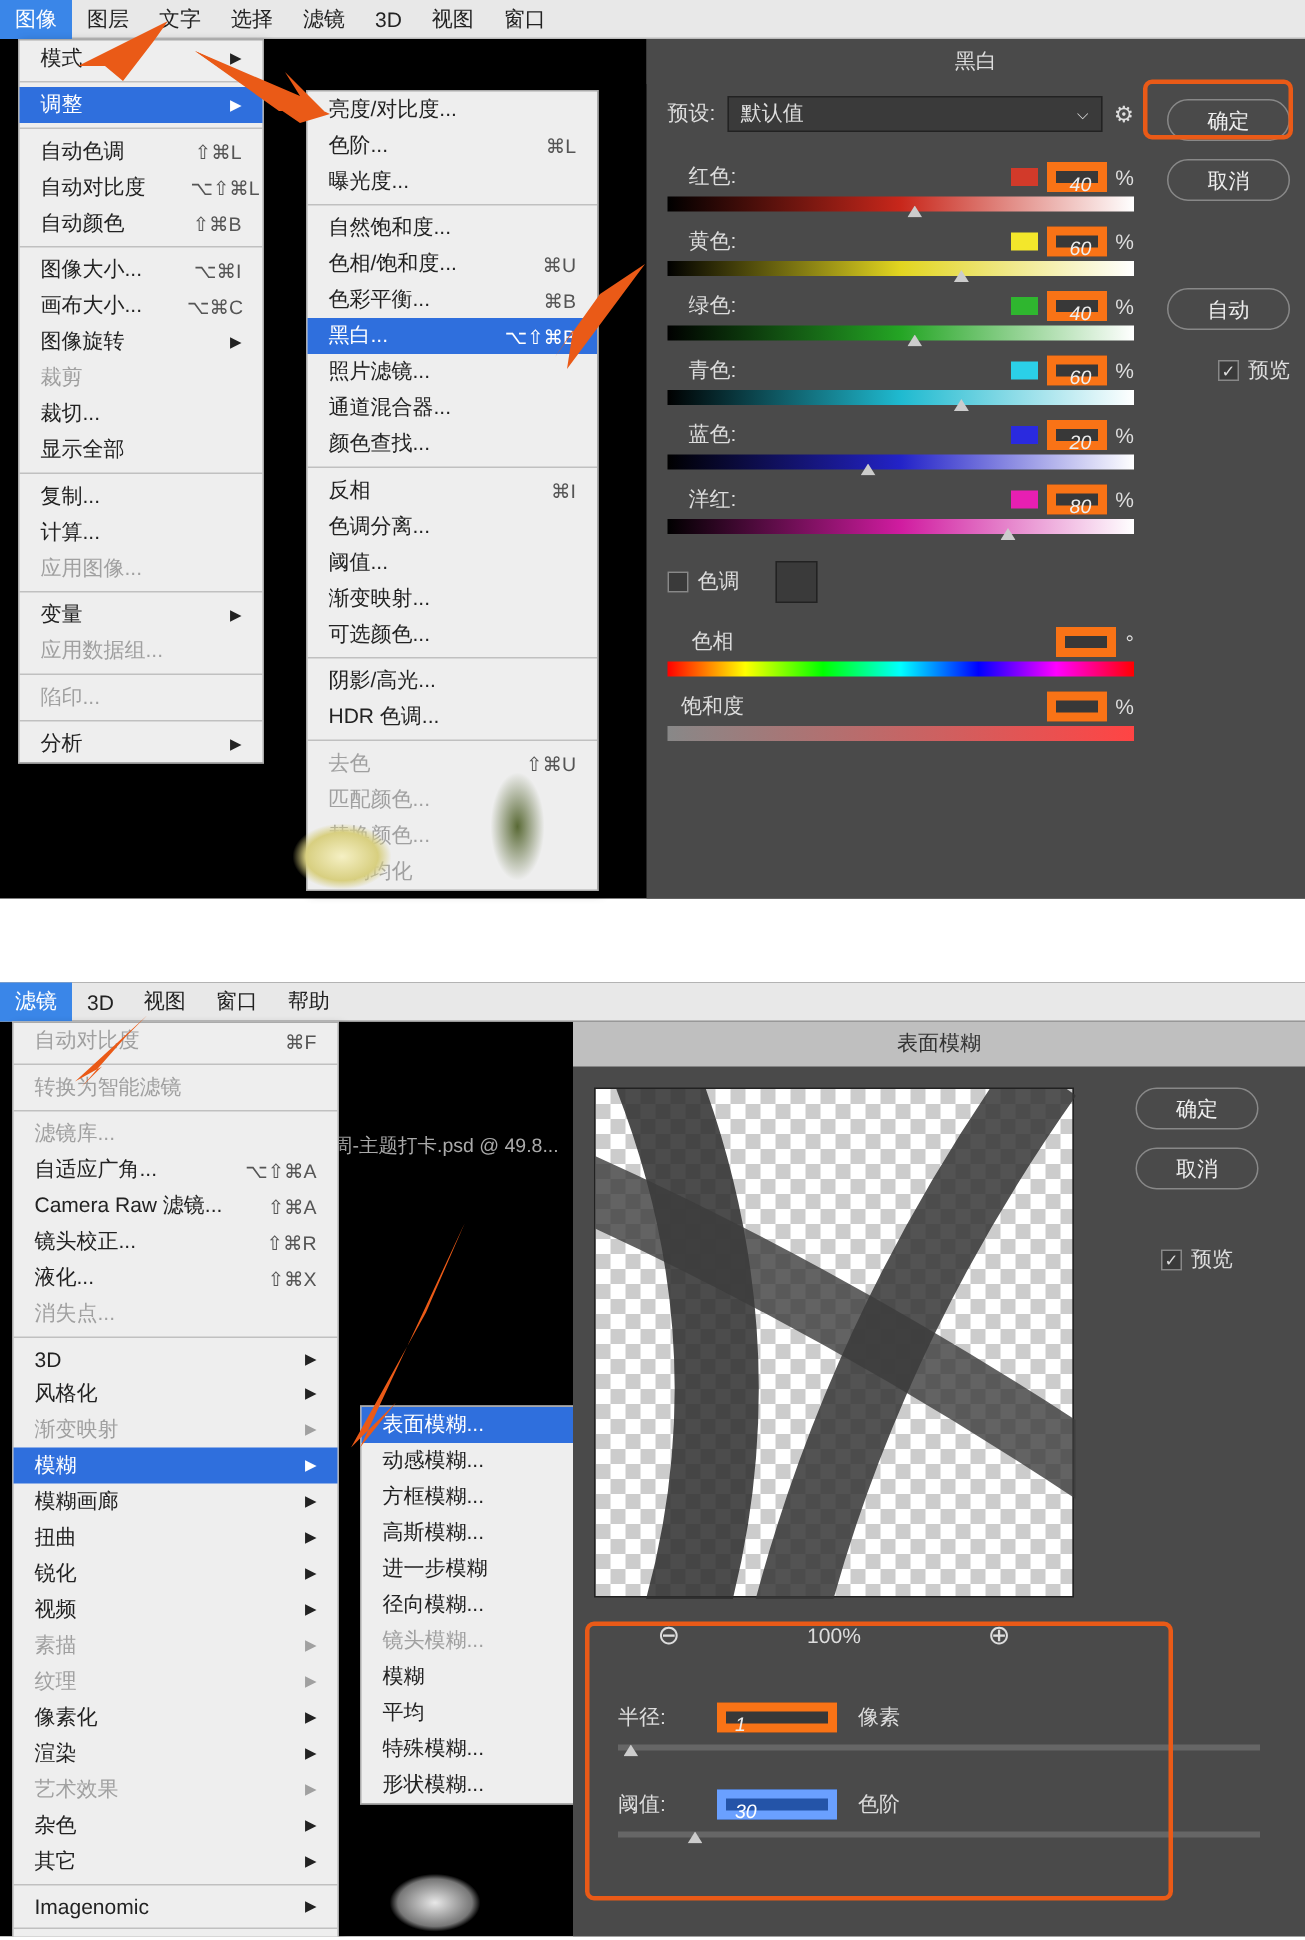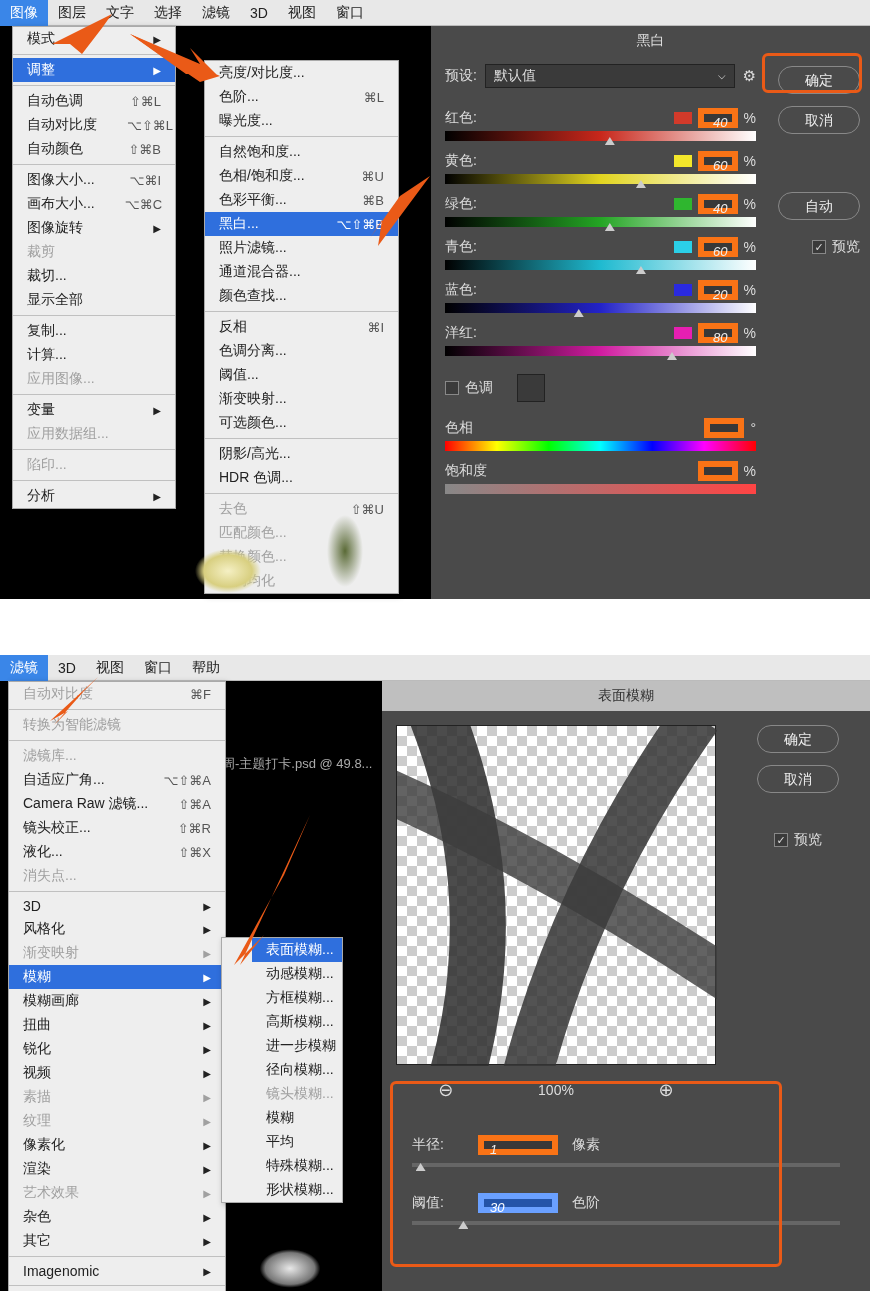--- a/index.html
+++ b/index.html
@@ -12,21 +12,21 @@
   .dropdown .row { display:flex; justify-content:space-between; align-items:center; padding:3px 14px; white-space:nowrap; min-height:22px; }
   .dropdown .row.sel { background:#2f6fdd; color:#fff; }
   .dropdown .row.dis { color:#a0a0a0; }
   .dropdown .sep { height:1px; background:#c0c0c0; margin:3px 0; }
   .tri { font-size:10px; }
   .shortcut { color:#555; font-size:13px; margin-left:30px; }
   .row.sel .shortcut { color:#fff; }
   .dialog { position:absolute; background:#4a4a4a; color:#ddd; font-size:14px; }
   .dlg-title { text-align:center; padding:6px 0; background:#4a4a4a; }
   .slider-row { display:flex; align-items:center; height:23px; }
-  .slider-row .lab { width:60px; }
+  .slider-row .lab { width:60px;text-align:center; }
   .swatch { width:18px; height:12px; display:inline-block; }
   .valbox { width:40px; height:20px; background:#383838; border:6px solid #f97316; text-align:right; padding-right:4px; margin:0 6px; color:#eee; font-size:13px; line-height:18px;font-style:italic; }
   .btn { width:82px; height:28px; border:1px solid #888; border-radius:14px; text-align:center; line-height:26px; color:#eee; margin-bottom:12px; }
   .gradient-bar { height:10px; position:relative; margin:2px 0 8px 0; }
   .thumb { position:absolute; bottom:-4px; width:10px; height:8px; background:#ccc; transform:translateX(-50%); clip-path:polygon(50% 0,100% 100%,0 100%); }
   .highlight-box { position:absolute; border:3px solid #ea5a17; border-radius:6px; pointer-events:none; }
   .arrow { position:absolute; pointer-events:none; }
   .checkbox { width:14px; height:14px; border:1px solid #888; display:inline-flex; align-items:center; justify-content:center; font-size:11px; margin-right:6px; background:#3a3a3a; }
   .prev-box { background:repeating-conic-gradient(#ccc 0 25%,#fff 0 50%) 0 0/20px 20px; }
 </style>
@@ -449,21 +449,21 @@
       <div class="sep"></div>
       <div class="row">
         <span>Imagenomic</span>
         <span class="tri">▶</span>
       </div>
       <div class="sep"></div>
       <div class="row">
         <span>浏览联机滤镜...</span>
       </div>
     </div>
-  <div id="blurMenu" class="dropdown" style="left:221px; top:282px; width:122px;padding-left:30px;">
+  <div id="blurMenu" class="dropdown" style="left:240px; top:282px; width:144px;">
       <div class="row sel">表面模糊...</div>
       <div class="row">动感模糊...</div>
       <div class="row">方框模糊...</div>
       <div class="row">高斯模糊...</div>
       <div class="row">进一步模糊</div>
       <div class="row">径向模糊...</div>
       <div class="row dis">镜头模糊...</div>
       <div class="row">模糊</div>
       <div class="row">平均</div>
       <div class="row">特殊模糊...</div>

